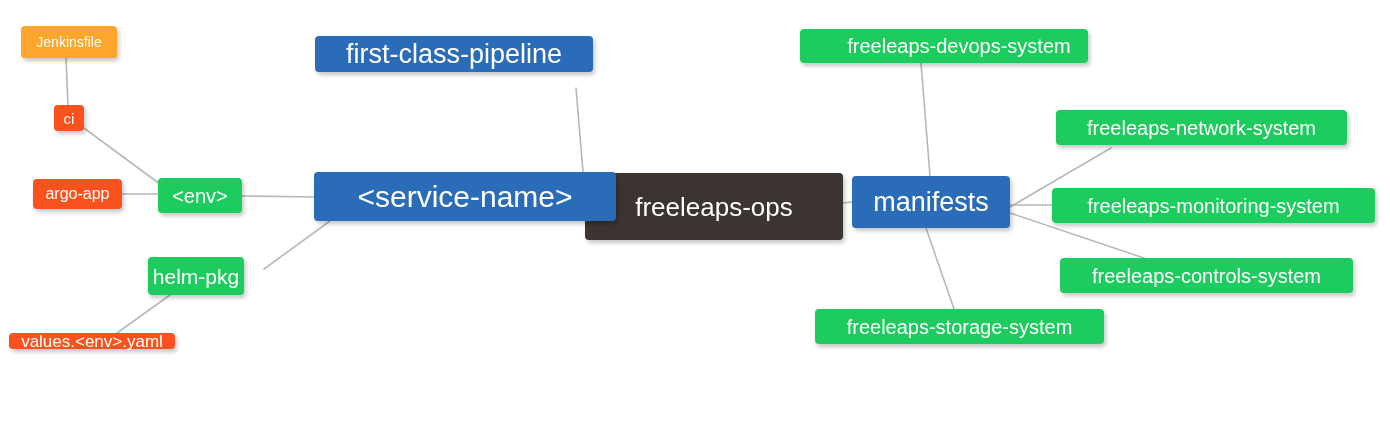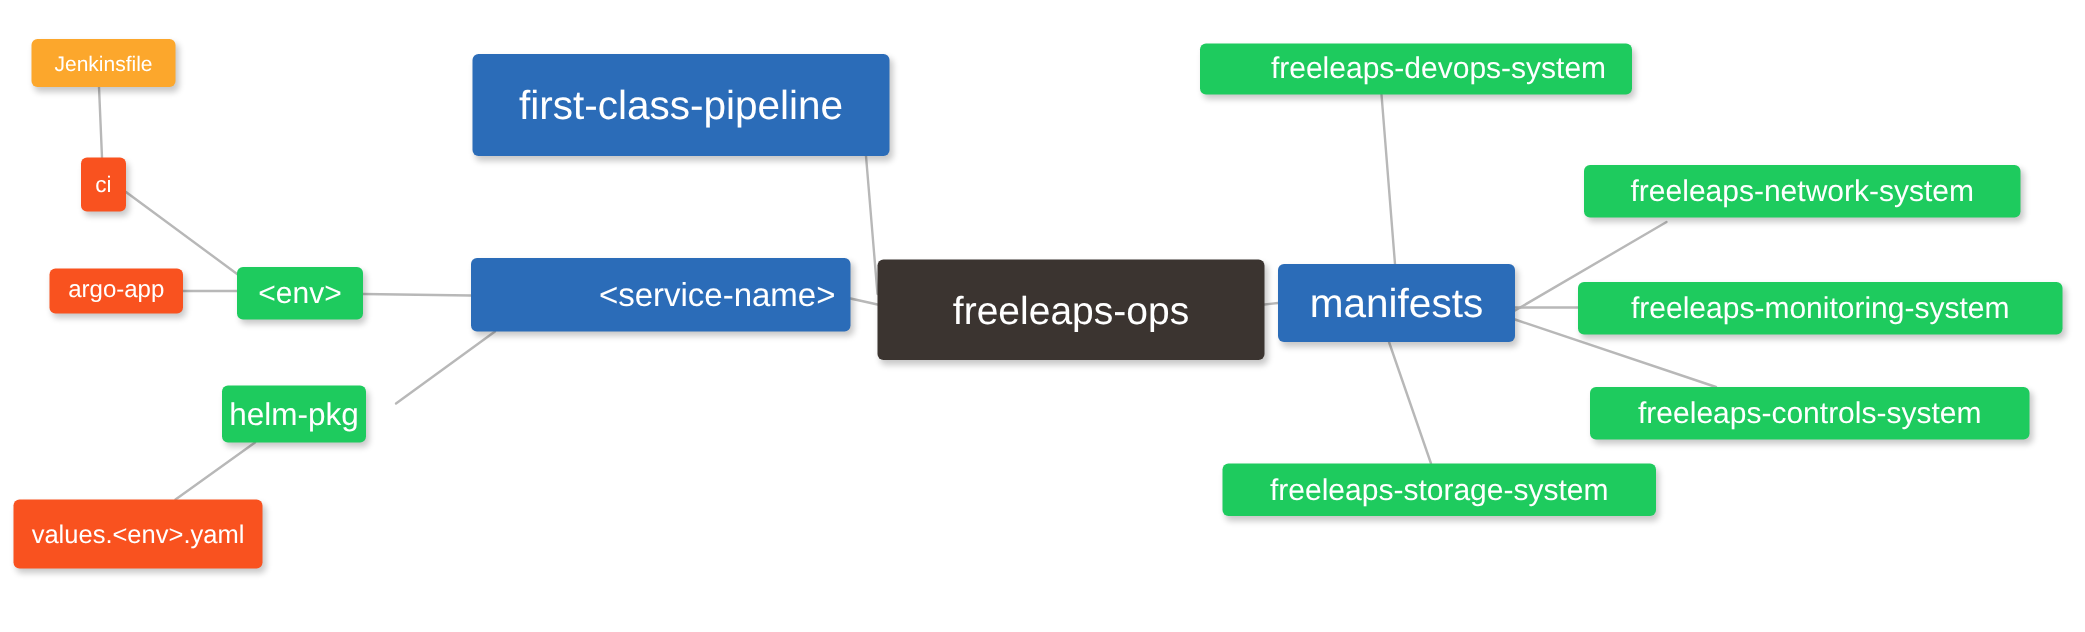--- a/index.html
+++ b/index.html
@@ -62,42 +62,42 @@
       <line x1="930" y1="176" x2="921" y2="63" stroke="#b8b8b8" stroke-width="1.6" stroke-linecap="round"></line>
       <line x1="1010" y1="207" x2="1111" y2="148" stroke="#b8b8b8" stroke-width="1.6" stroke-linecap="round"></line>
       <line x1="1010" y1="205" x2="1052" y2="205" stroke="#b8b8b8" stroke-width="1.6" stroke-linecap="round"></line>
       <line x1="1010" y1="213" x2="1144" y2="258" stroke="#b8b8b8" stroke-width="1.6" stroke-linecap="round"></line>
       <line x1="926" y1="228" x2="954" y2="309" stroke="#b8b8b8" stroke-width="1.6" stroke-linecap="round"></line>
     </svg>
   <div id="node-layer">
       <div class="mm-node" style="left: 585px; top: 173px; width: 258px; height: 67px; background: rgb(59, 52, 48); font-size: 26px; color: rgb(255, 255, 255);">
         <span class="mm-label">freeleaps-ops</span>
       </div>
-      <div class="mm-node" style="left: 315px; top: 36px; width: 278px; height: 68px; background: rgb(43, 108, 184); font-size: 27px; color: rgb(255, 255, 255);">
+      <div class="mm-node" style="left: 315px; top: 36px; width: 278px; height: 36px; background: rgb(43, 108, 184); font-size: 27px; color: rgb(255, 255, 255);">
         <span class="mm-label">first-class-pipeline</span>
       </div>
-      <div class="mm-node" style="left: 314px; top: 172px; width: 253px; height: 49px; background: rgb(43, 108, 184); font-size: 22px; color: rgb(255, 255, 255); justify-content: flex-end;">
+      <div class="mm-node" style="left: 314px; top: 172px; width: 302px; height: 49px; background: rgb(43, 108, 184); font-size: 30px; color: rgb(255, 255, 255);">
         <span class="mm-label">&lt;service-name&gt;</span>
       </div>
       <div class="mm-node" style="left: 158px; top: 178px; width: 84px; height: 35px; background: rgb(30, 203, 94); font-size: 20px; color: rgb(255, 255, 255);">
         <span class="mm-label">&lt;env&gt;</span>
       </div>
-      <div class="mm-node" style="left: 54px; top: 105px; width: 30px; height: 36px; background: rgb(249, 82, 31); font-size: 15px; color: rgb(255, 255, 255);">
+      <div class="mm-node" style="left: 54px; top: 105px; width: 30px; height: 26px; background: rgb(249, 82, 31); font-size: 15px; color: rgb(255, 255, 255);">
         <span class="mm-label">ci</span>
       </div>
       <div class="mm-node" style="left: 21px; top: 26px; width: 96px; height: 32px; background: rgb(252, 167, 44); font-size: 14px; color: rgb(255, 255, 255);">
         <span class="mm-label">Jenkinsfile</span>
       </div>
       <div class="mm-node" style="left: 33px; top: 179px; width: 89px; height: 30px; background: rgb(249, 82, 31); font-size: 16px; color: rgb(255, 255, 255);">
         <span class="mm-label">argo-app</span>
       </div>
       <div class="mm-node" style="left: 148px; top: 257px; width: 96px; height: 38px; background: rgb(30, 203, 94); font-size: 21px; color: rgb(255, 255, 255);">
         <span class="mm-label">helm-pkg</span>
       </div>
-      <div class="mm-node" style="left: 9px; top: 333px; width: 166px; height: 46px; background: rgb(249, 82, 31); font-size: 17px; color: rgb(255, 255, 255);">
+      <div class="mm-node" style="left: 9px; top: 333px; width: 166px; height: 16px; background: rgb(249, 82, 31); font-size: 17px; color: rgb(255, 255, 255);">
         <span class="mm-label">values.&lt;env&gt;.yaml</span>
       </div>
       <div class="mm-node" style="left: 852px; top: 176px; width: 158px; height: 52px; background: rgb(43, 108, 184); font-size: 27px; color: rgb(255, 255, 255);">
         <span class="mm-label">manifests</span>
       </div>
       <div class="mm-node" style="left: 800px; top: 29px; width: 288px; height: 34px; background: rgb(30, 203, 94); font-size: 20px; color: rgb(255, 255, 255); padding-left: 40px;">
         <span class="mm-label">freeleaps-devops-system</span>
       </div>
       <div class="mm-node" style="left: 1056px; top: 110px; width: 291px; height: 35px; background: rgb(30, 203, 94); font-size: 20px; color: rgb(255, 255, 255);">
         <span class="mm-label">freeleaps-network-system</span>

